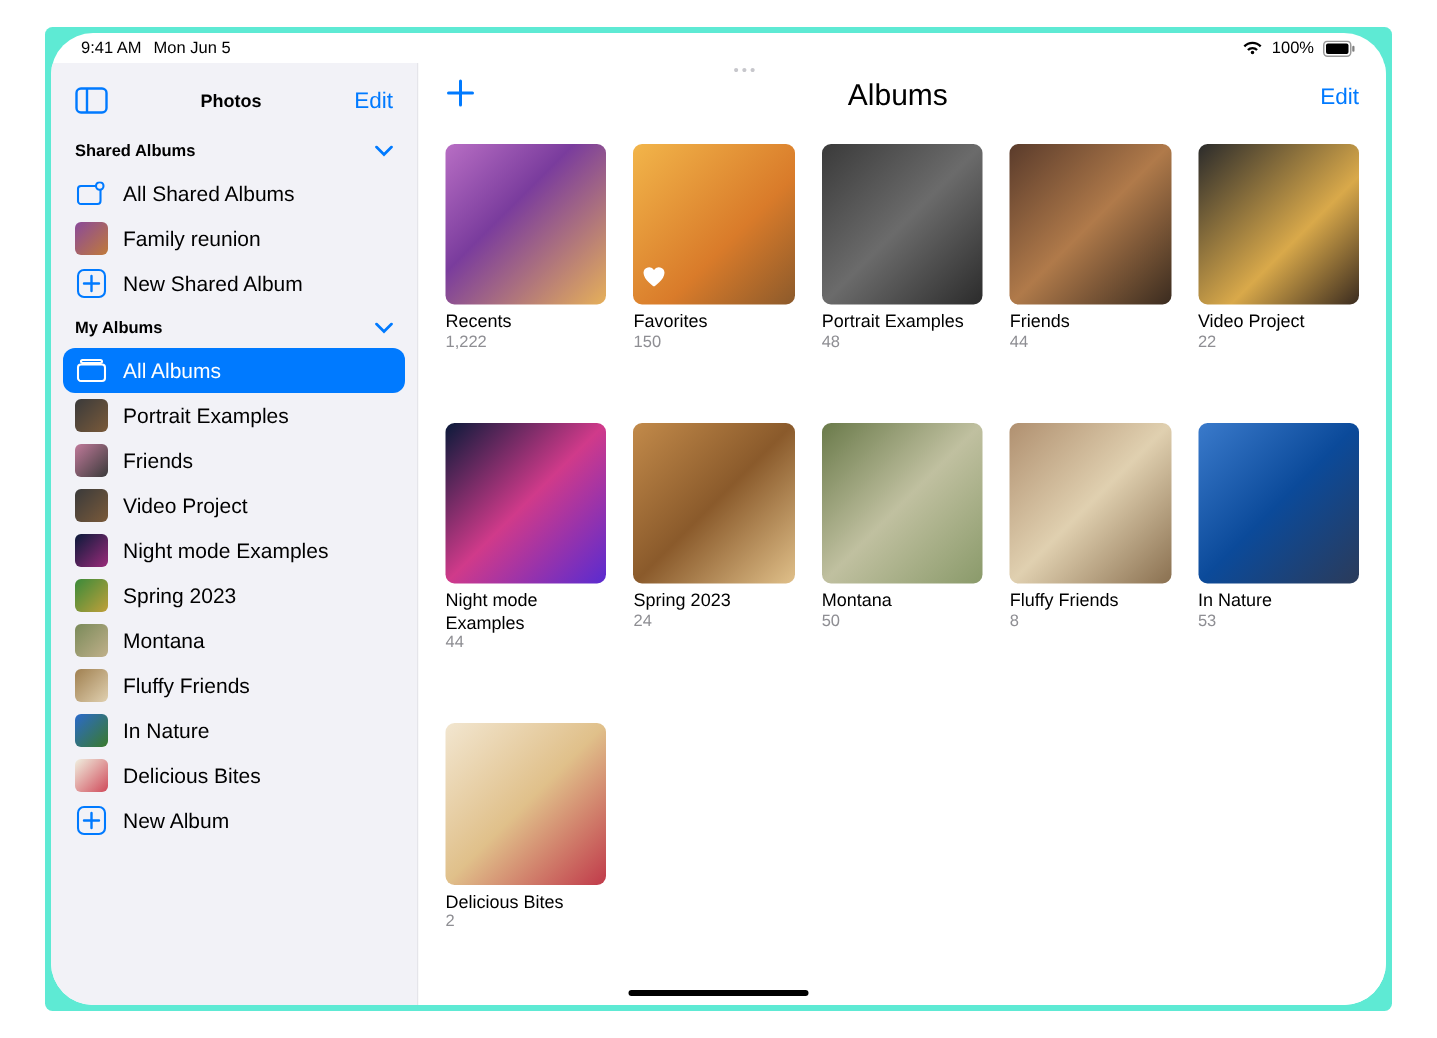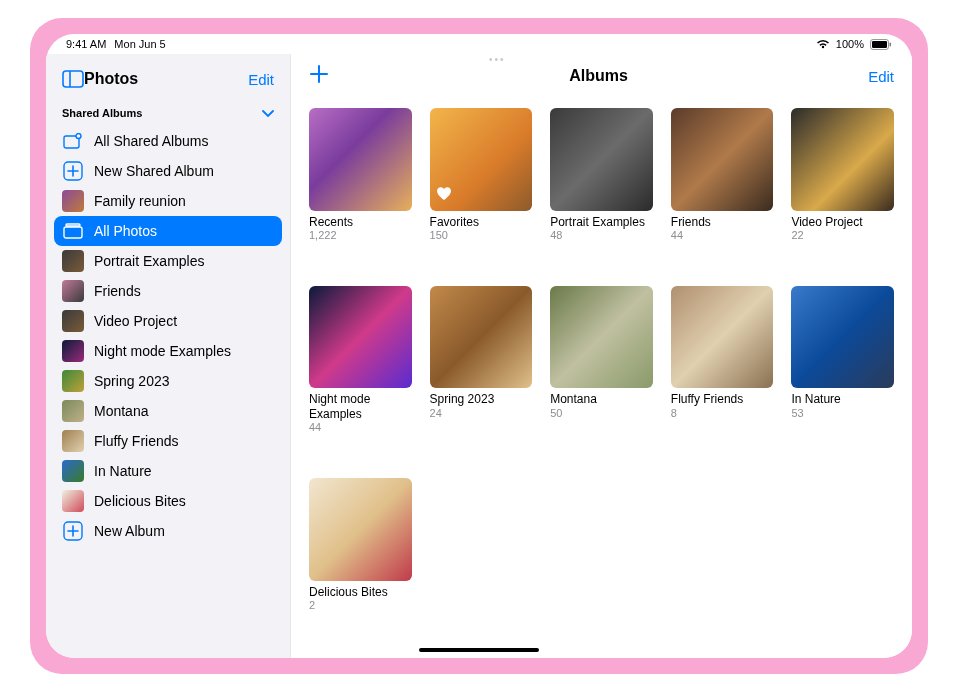--- a/index.html
+++ b/index.html
@@ -10,23 +10,23 @@
     height: 692px;
     overflow: hidden;
     position: relative;
   }
   .ipad-frame {
     position: absolute;
     left: 30px;
     top: 18px;
     width: 898px;
     height: 656px;
-    background: #f9a8d4;
-    border-radius: 32px;
-    padding: 16px;
+    background: #5eead4;
+    border-radius: 5px;
+    padding: 4px;
   }
   .screen {
     width: 100%;
     height: 100%;
     background: #fff;
     border-radius: 28px;
     overflow: hidden;
     display: flex;
     flex-direction: column;
     position: relative;
@@ -61,22 +61,23 @@
   }
   .sidebar-header {
     display:flex;
     align-items:center;
     justify-content: space-between;
     padding: 10px 16px 4px 16px;
     height: 44px;
   }
   .sidebar-header .toggle svg { display:block; }
   .sidebar-title {
-    font-size: 16px;
+    font-size: 12px;
     font-weight: 600;
+    text-align:center;
     flex:1;
   }
   .sidebar-edit {
     color: #007aff;
     font-size: 15px;
     cursor: pointer;
   }
   .section-header {
     display:flex;
     justify-content:space-between;
@@ -130,21 +131,21 @@
     overflow:hidden;
   }
   .main-header {
     height:44px;
     display:flex;
     align-items:center;
     justify-content:space-between;
     padding: 0 18px;
   }
   .main-add { color:#007aff; cursor:pointer; }
-  .main-title { font-size:16px; font-weight:700; }
+  .main-title { font-size:20px; font-weight:400; }
   .main-edit { color:#007aff; font-size:15px; cursor:pointer; }
   .more-dots {
     position:absolute;
     top: 20px;
     left: 50%;
     transform: translateX(10px);
     color: #c7c7cc;
     font-size: 10px;
     letter-spacing: 2px;
   }
@@ -267,43 +268,51 @@
           <div class="sidebar-item">
             <span class="thumb thumb-ph">
               <svg width="20" height="16" viewBox="0 0 20 16">
                   <rect x="1" y="3" width="15" height="12" rx="2" fill="none" stroke="#007aff" stroke-width="1.4"></rect>
                   <circle cx="15.5" cy="3" r="2.5" fill="#f2f2f7" stroke="#007aff" stroke-width="1.4"></circle>
                 </svg>
             </span>
             <span>All Shared Albums</span>
           </div>
           <div class="sidebar-item">
+            <span class="thumb thumb-img sg1"></span>
+            <span>Family reunion</span>
+          </div>
+          <div class="sidebar-item">
             <span class="thumb thumb-ph">
               <svg width="20" height="20" viewBox="0 0 20 20">
                   <rect x="1" y="1" width="18" height="18" rx="4" fill="none" stroke="#007aff" stroke-width="1.4"></rect>
                   <path d="M10 5v10M5 10h10" stroke="#007aff" stroke-width="1.6" stroke-linecap="round"></path>
                 </svg>
             </span>
             <span>New Shared Album</span>
           </div>
-          <div class="sidebar-item">
-            <span class="thumb thumb-img sg1"></span>
-            <span>Family reunion</span>
-          </div>
-        </div>
-
+        </div>
+
+        <div class="section-header">
+          <span class="label">My Albums</span>
+          <span class="section-chevron">
+            <svg width="12" height="8" viewBox="0 0 12 8">
+                <path d="M1 1l5 5 5-5" fill="none" stroke="#007aff" stroke-width="1.8" stroke-linecap="round"></path>
+              </svg>
+          </span>
+        </div>
         <div class="sidebar-list">
           <div class="sidebar-item selected">
             <span class="thumb thumb-ph">
               <svg width="20" height="16" viewBox="0 0 20 16">
                   <rect x="3" y="1" width="14" height="2" rx="1" fill="none" stroke="#fff" stroke-width="1.4"></rect>
                   <rect x="1" y="4" width="18" height="11" rx="2" fill="none" stroke="#fff" stroke-width="1.4"></rect>
                 </svg>
             </span>
-            <span>All Photos</span>
+            <span>All Albums</span>
           </div>
           <div class="sidebar-item">
             <span class="thumb thumb-img sg2"></span>
             <span>Portrait Examples</span>
           </div>
           <div class="sidebar-item">
             <span class="thumb thumb-img sg3"></span>
             <span>Friends</span>
           </div>
           <div class="sidebar-item">

